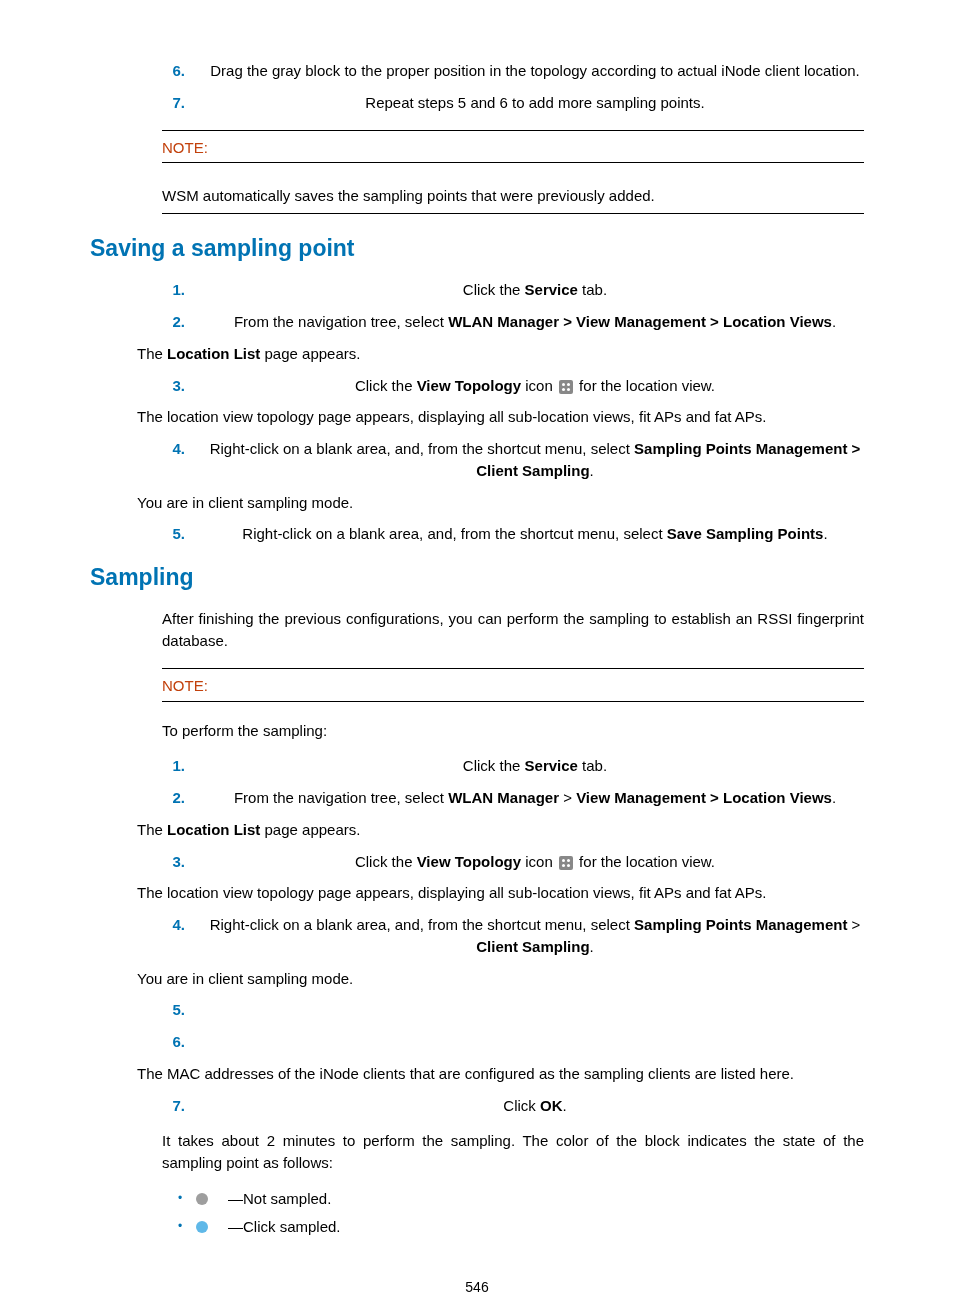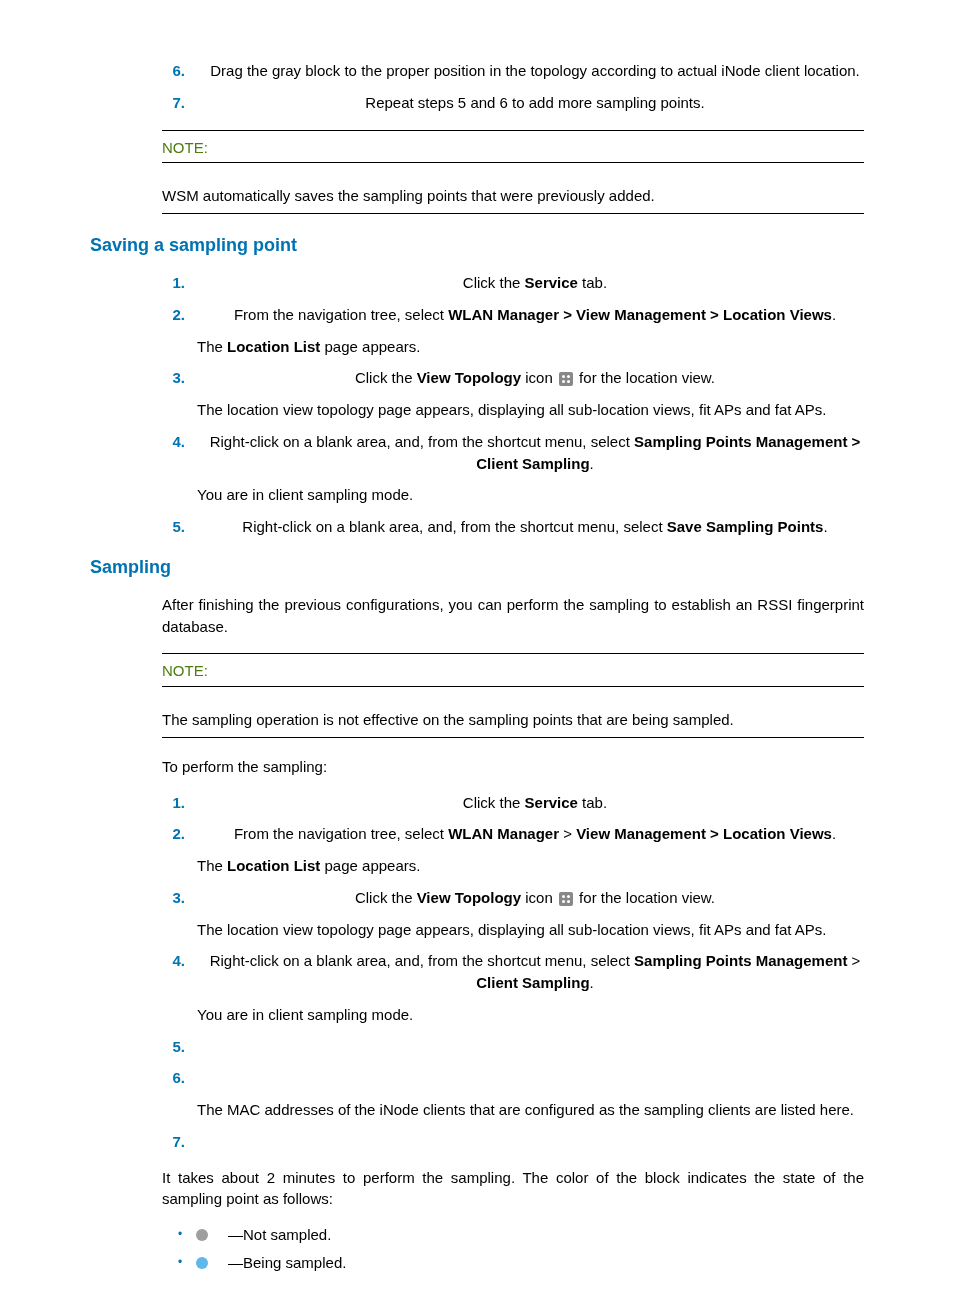--- a/index.html
+++ b/index.html
@@ -24,42 +24,42 @@
     flex-shrink: 0;
     text-align: right;
     margin-left: 65px;
   }
   .ol-item .txt {
     margin-left: 21px;
     flex: 1;
     text-align: center;
   }
   .sub {
-    margin-left: 107px;
+    margin-left: 47px;
     margin-bottom: 10px;
     margin-top: 4px;
   }
   .note-box {
     margin: 16px 0 18px 72px;
     border-top: 1px solid #000;
   }
   .note-label {
-    color: #4d7c0f;
+    color: #c2410c;
     border-bottom: 1px solid #000;
     padding: 6px 0 4px 0;
   }
   .note-body {
     border-bottom: 1px solid #000;
     padding: 6px 0 6px 0;
     margin-top: 16px;
   }
   .h2 {
     color: #0073b3;
     font-weight: bold;
-    font-size: 18px;
+    font-size: 23px;
     margin: 16px 0 14px 0;
   }
   .para {
     margin: 14px 0 14px 72px;
     text-align: justify;
   }
   .bul {
     display: flex;
     margin-left: 88px;
     margin-bottom: 6px;
@@ -158,21 +158,20 @@
 <div class="ol-item">
   <div class="num">5.</div>
   <div class="txt"><span>Right-click on a blank area, and, from the shortcut menu, select </span><b>Save Sampling Points</b><span>.</span></div>
 </div>
 
 <div class="h2">Sampling</div>
 <div class="para">After finishing the previous configurations, you can perform the sampling to establish an RSSI fingerprint database.</div>
 
 <div class="note-box">
   <div class="note-label">NOTE:</div>
-  <div class="note-body">The sampling operation is not effective on the sampling points that are being sampled.</div>
 </div>
 
 <div class="para" style="text-align:left">To perform the sampling:</div>
 
 <div class="ol-item">
   <div class="num">1.</div>
   <div class="txt"><span>Click the </span><b>Service</b><span> tab.</span></div>
 </div>
 
 <div class="ol-item">
@@ -197,32 +196,33 @@
   <div class="num">5.</div>
 </div>
 
 <div class="ol-item">
   <div class="num">6.</div>
 </div>
 <div class="sub">The MAC addresses of the iNode clients that are configured as the sampling clients are listed here.</div>
 
 <div class="ol-item">
   <div class="num">7.</div>
+  <div class="txt"><span>Click </span><b>OK</b><span>.</span></div>
 </div>
 
 <div class="para">It takes about 2 minutes to perform the sampling. The color of the block indicates the state of the sampling point as follows:</div>
 
 <div class="bul">
   <div class="dot">•</div>
   <div class="txt">
       <span class="circle gray-c"></span>
       <span>—Not sampled.</span>
     </div>
 </div>
 <div class="bul">
   <div class="dot">•</div>
   <div class="txt">
       <span class="circle blue-c"></span>
-      <span>—Being sampled.</span>
+      <span>—Click sampled.</span>
     </div>
 </div>
 
 <div class="pagenum">546</div>
 
 </body></html>

